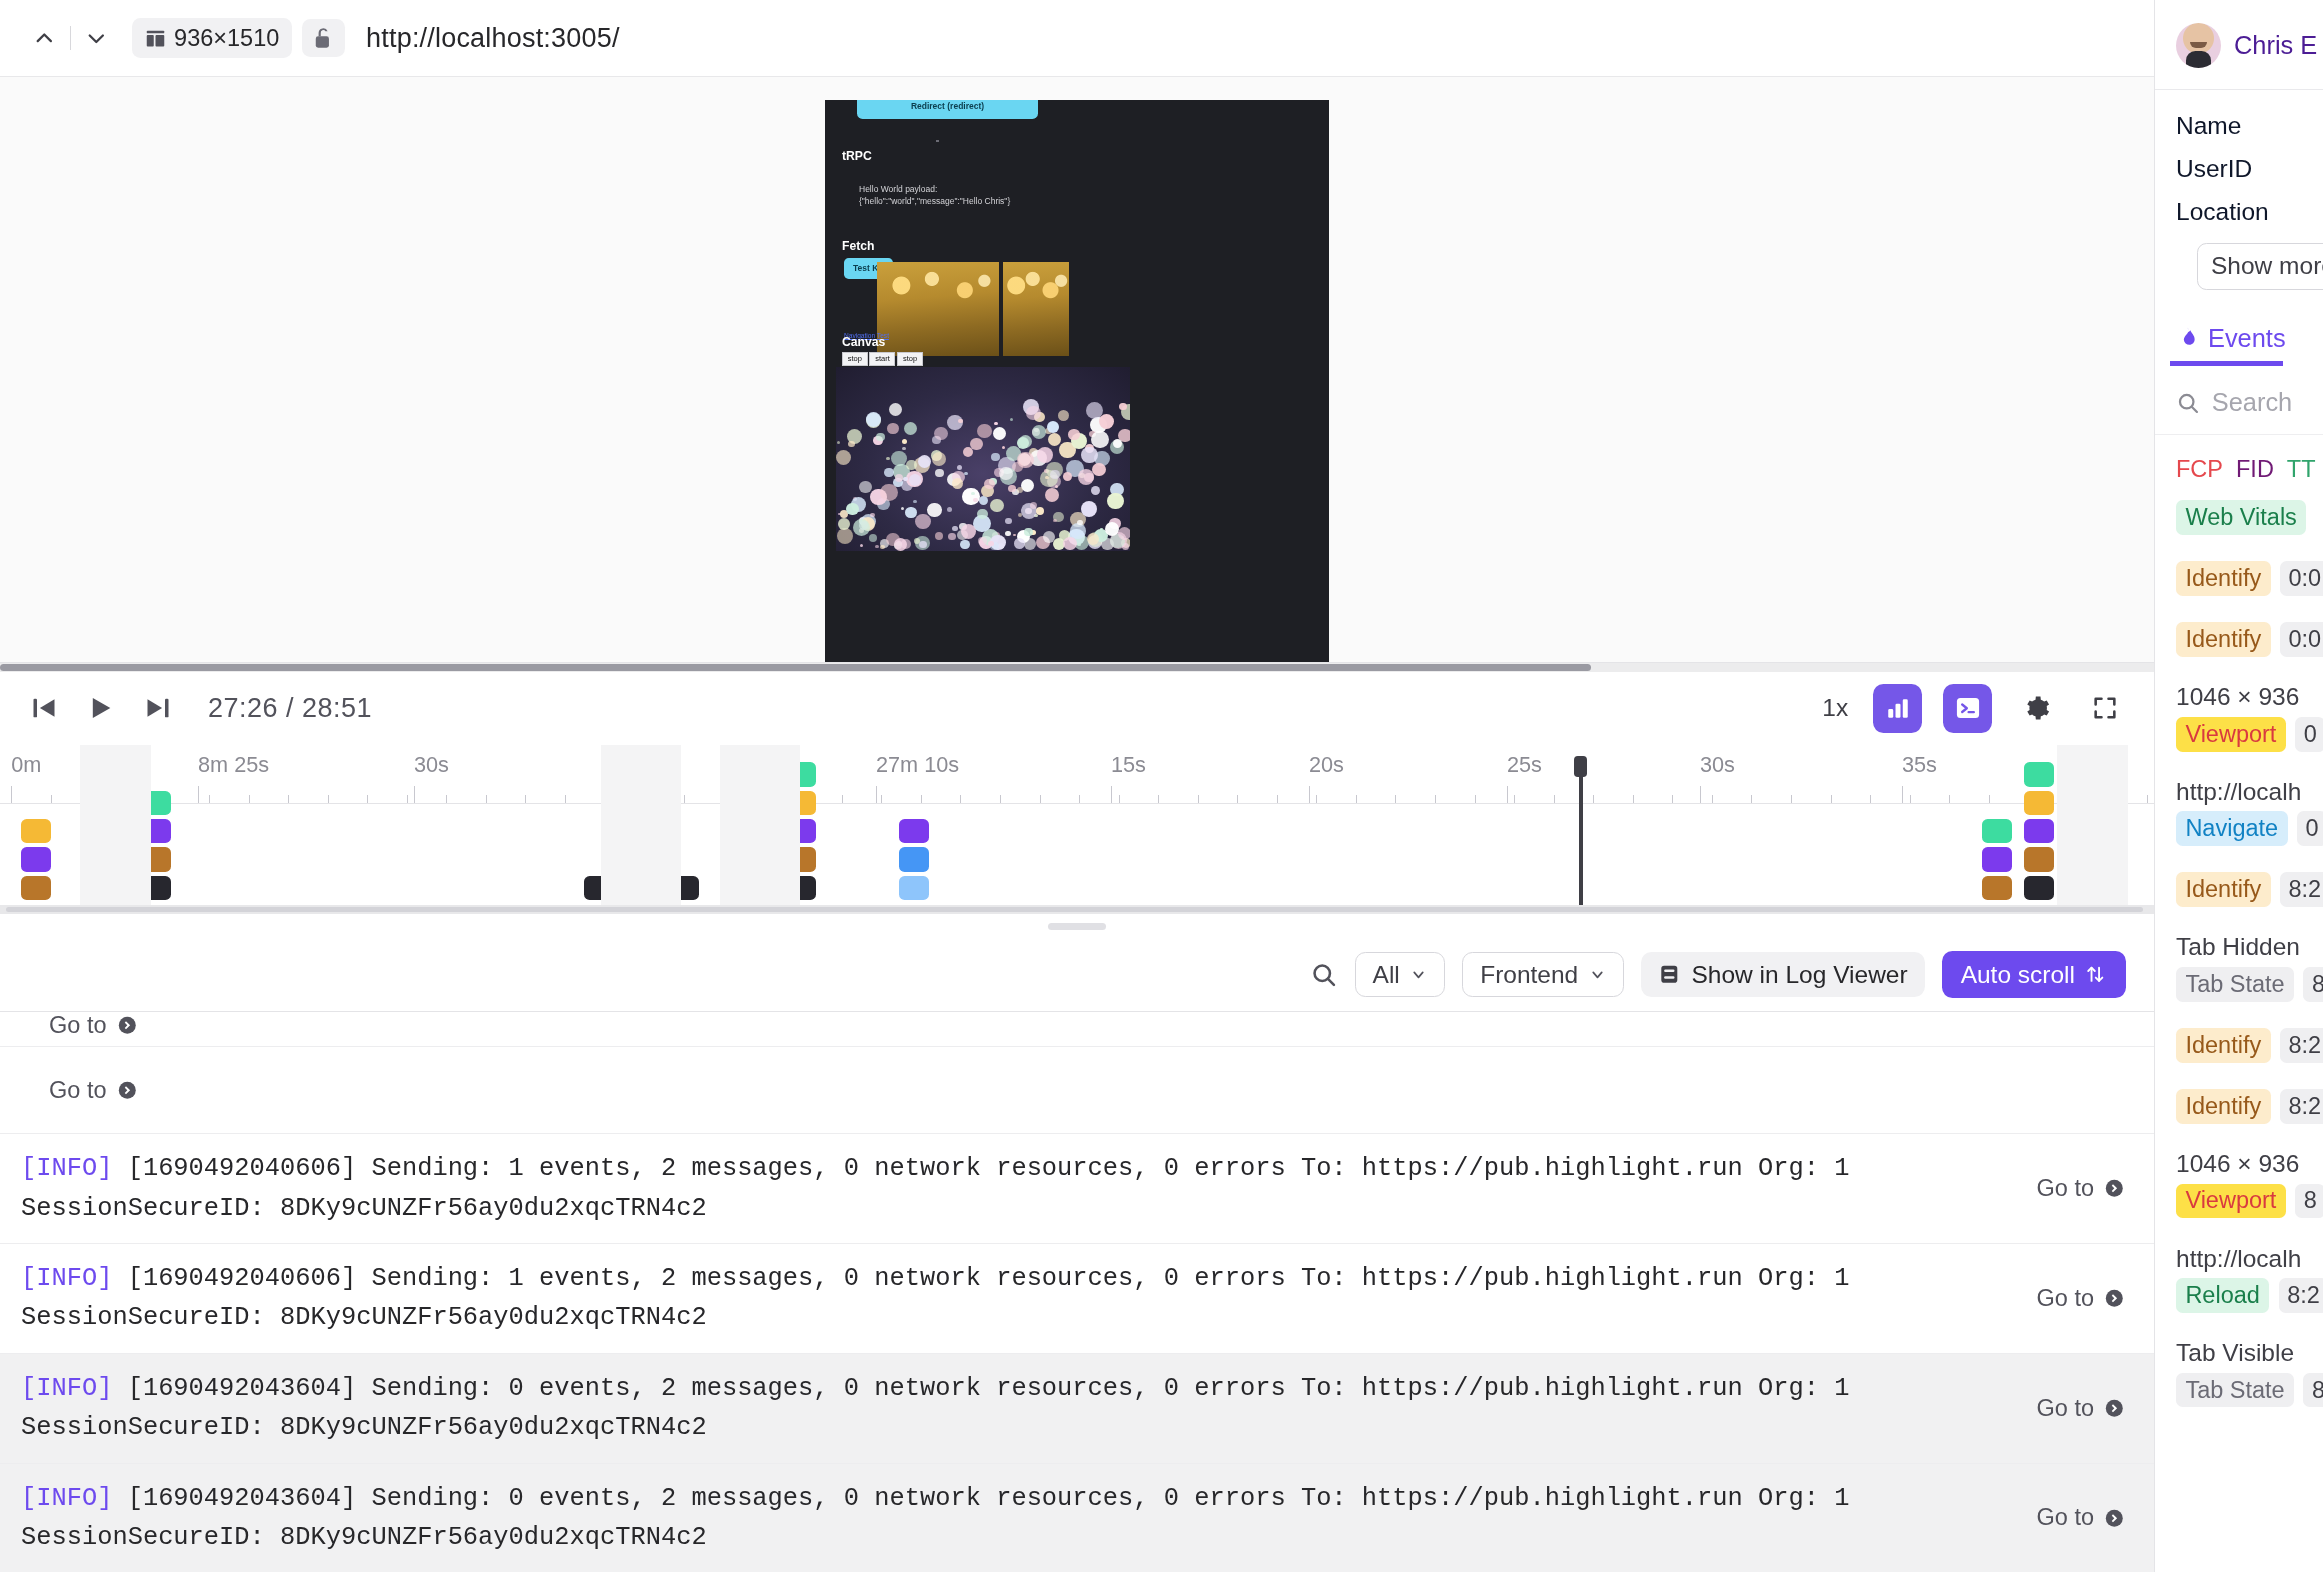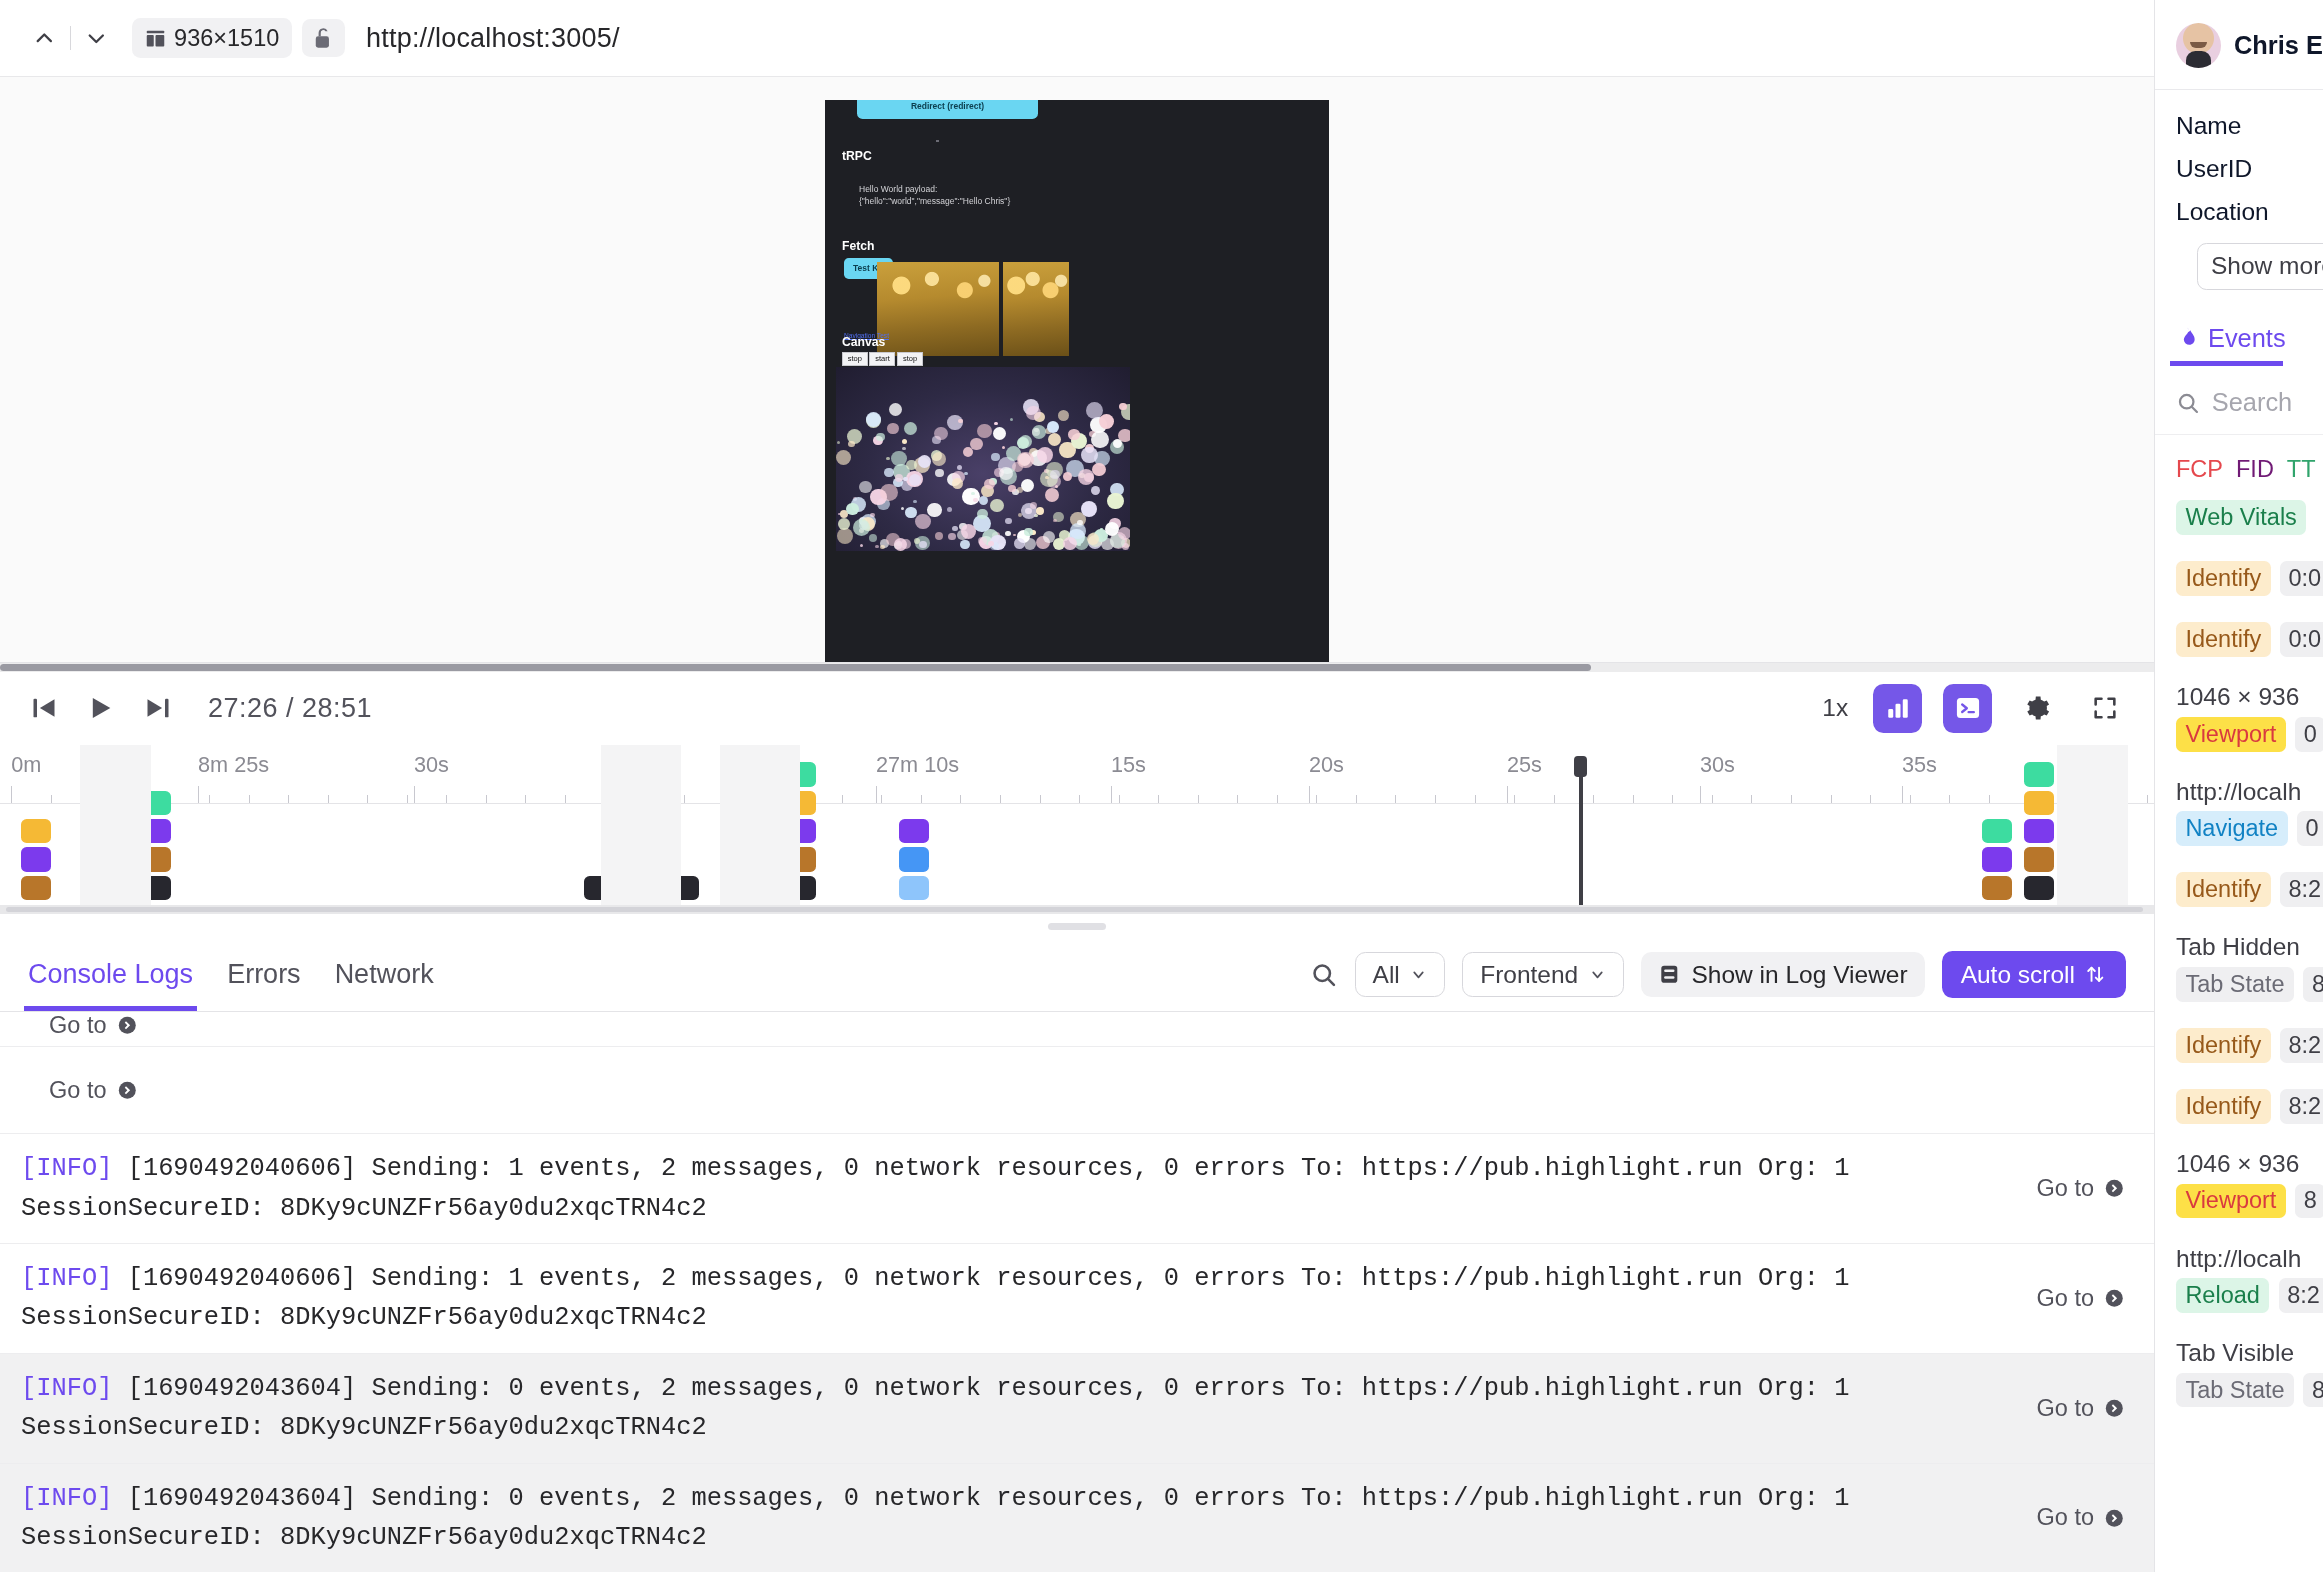--- a/index.html
+++ b/index.html
@@ -195,21 +195,21 @@
     position: relative;
   }
   .avatar::after {
     content:""; position:absolute; left:10.4px; bottom:0; width:24.5px; height:17px;
     background:#2c2c33; border-radius:9.4px 9.4px 0 0;
   }
   .avatar::before {
     content:""; position:absolute; left:14px; top:19px; width:17px; height:6.6px;
     background:#7a5a45; border-radius: 0 0 7.5px 7.5px; z-index:2;
   }
-  .sb-name { font-size: 25.4px; font-weight: 700; color: #0f172a; white-space: nowrap; }
+  .sb-name { font-size: 25.4px; font-weight: 400; color: #4c1d95; white-space: nowrap; }
   .sb-fields { border-top: 0.9px solid #e9e9ec; padding: 15px 0 9.4px 21px; }
   .sb-field { font-size: 24.5px; color: #0f172a; padding: 7.5px 0; white-space: nowrap; }
   .show-more {
     margin: 9.4px 0 0 21px; border: 0.9px solid #d7d7dc; border-radius: 9.4px;
     padding: 8.5px 13px; font-size: 24.5px; color: #3f3f46; display: inline-block;
     white-space: nowrap; cursor: pointer; background:#fff;
   }
   .sb-tabs { margin-top: 24.5px; padding-left: 21px; position: relative; }
   .sb-tab {
     display: flex; align-items: center; gap: 9.4px; font-size: 25.4px;
@@ -707,25 +707,20 @@
     <div class="tl-bottom-scroll">
       <div class="thumb"></div>
     </div>
 
     <div class="drag-handle-row">
       <div class="drag-handle"></div>
     </div>
 
     <div class="console">
       <div class="console-head">
-        <div class="tabs">
-          <div class="tab active">Console Logs</div>
-          <div class="tab">Errors</div>
-          <div class="tab">Network</div>
-        </div>
         <div class="console-tools">
           <div style="display:flex;align-items:center;">
             <svg width="28" height="28" viewBox="0 0 24 24" fill="none" stroke="#52525b" stroke-width="2.2" stroke-linecap="round">
                 <circle cx="10.5" cy="10.5" r="6.6"></circle>
                 <line x1="15.4" y1="15.4" x2="20.5" y2="20.5"></line>
               </svg>
           </div>
           <div class="sel">
             <span>All</span>
             <svg width="17" height="17" viewBox="0 0 24 24" fill="none" stroke="#52525b" stroke-width="2.4" stroke-linecap="round" stroke-linejoin="round">

